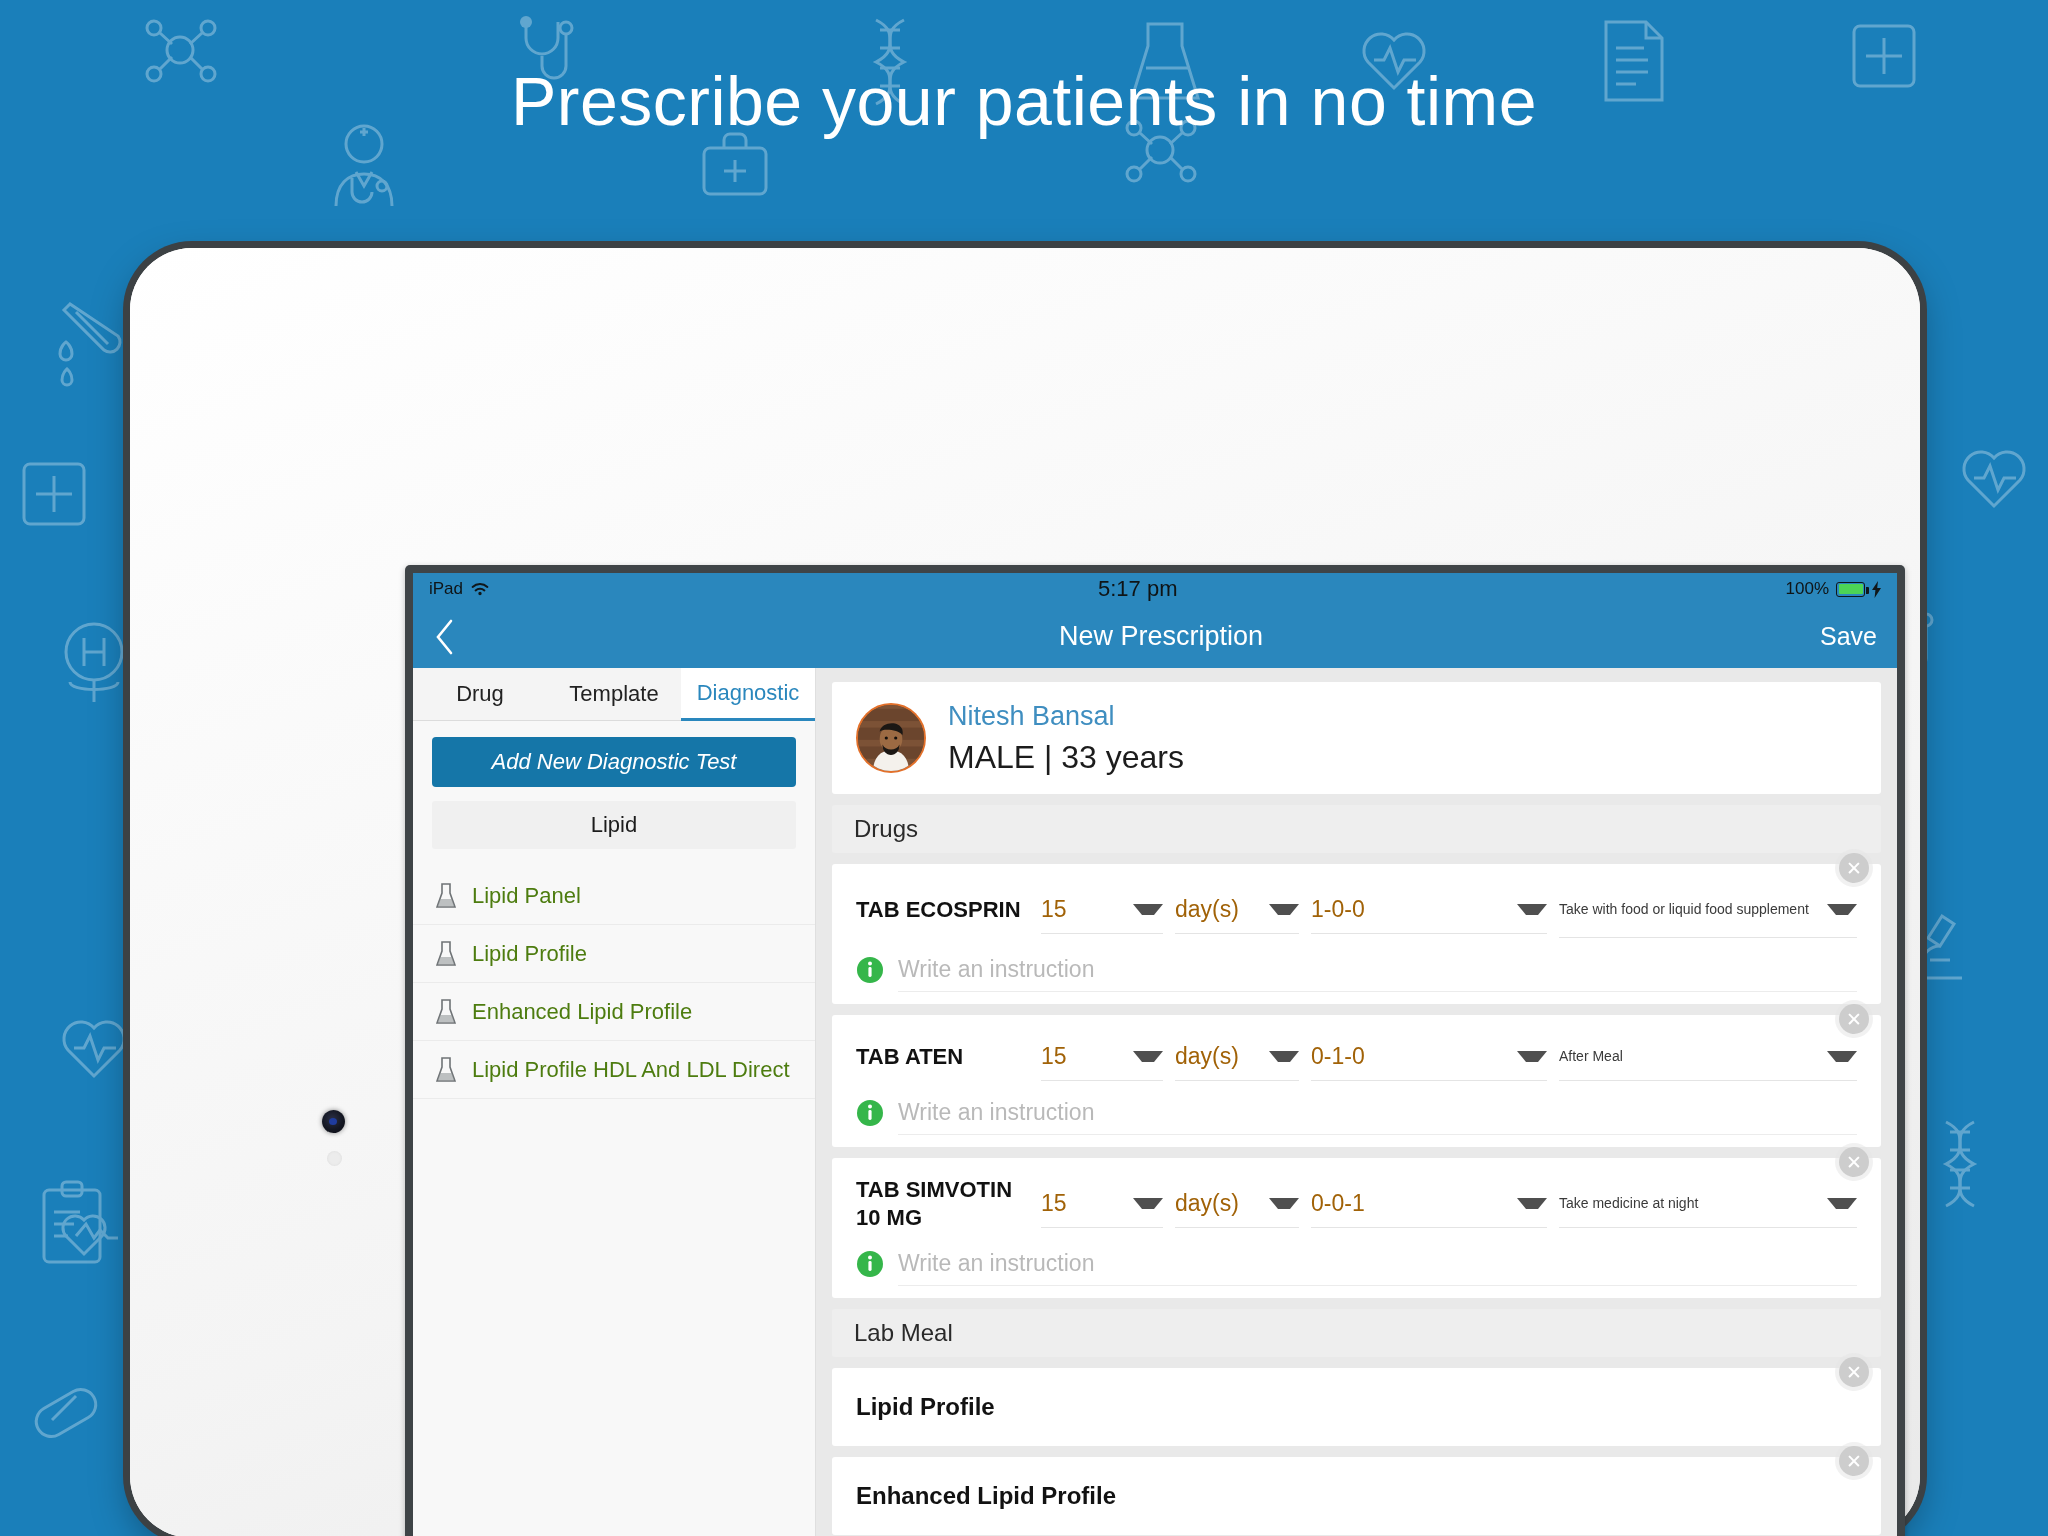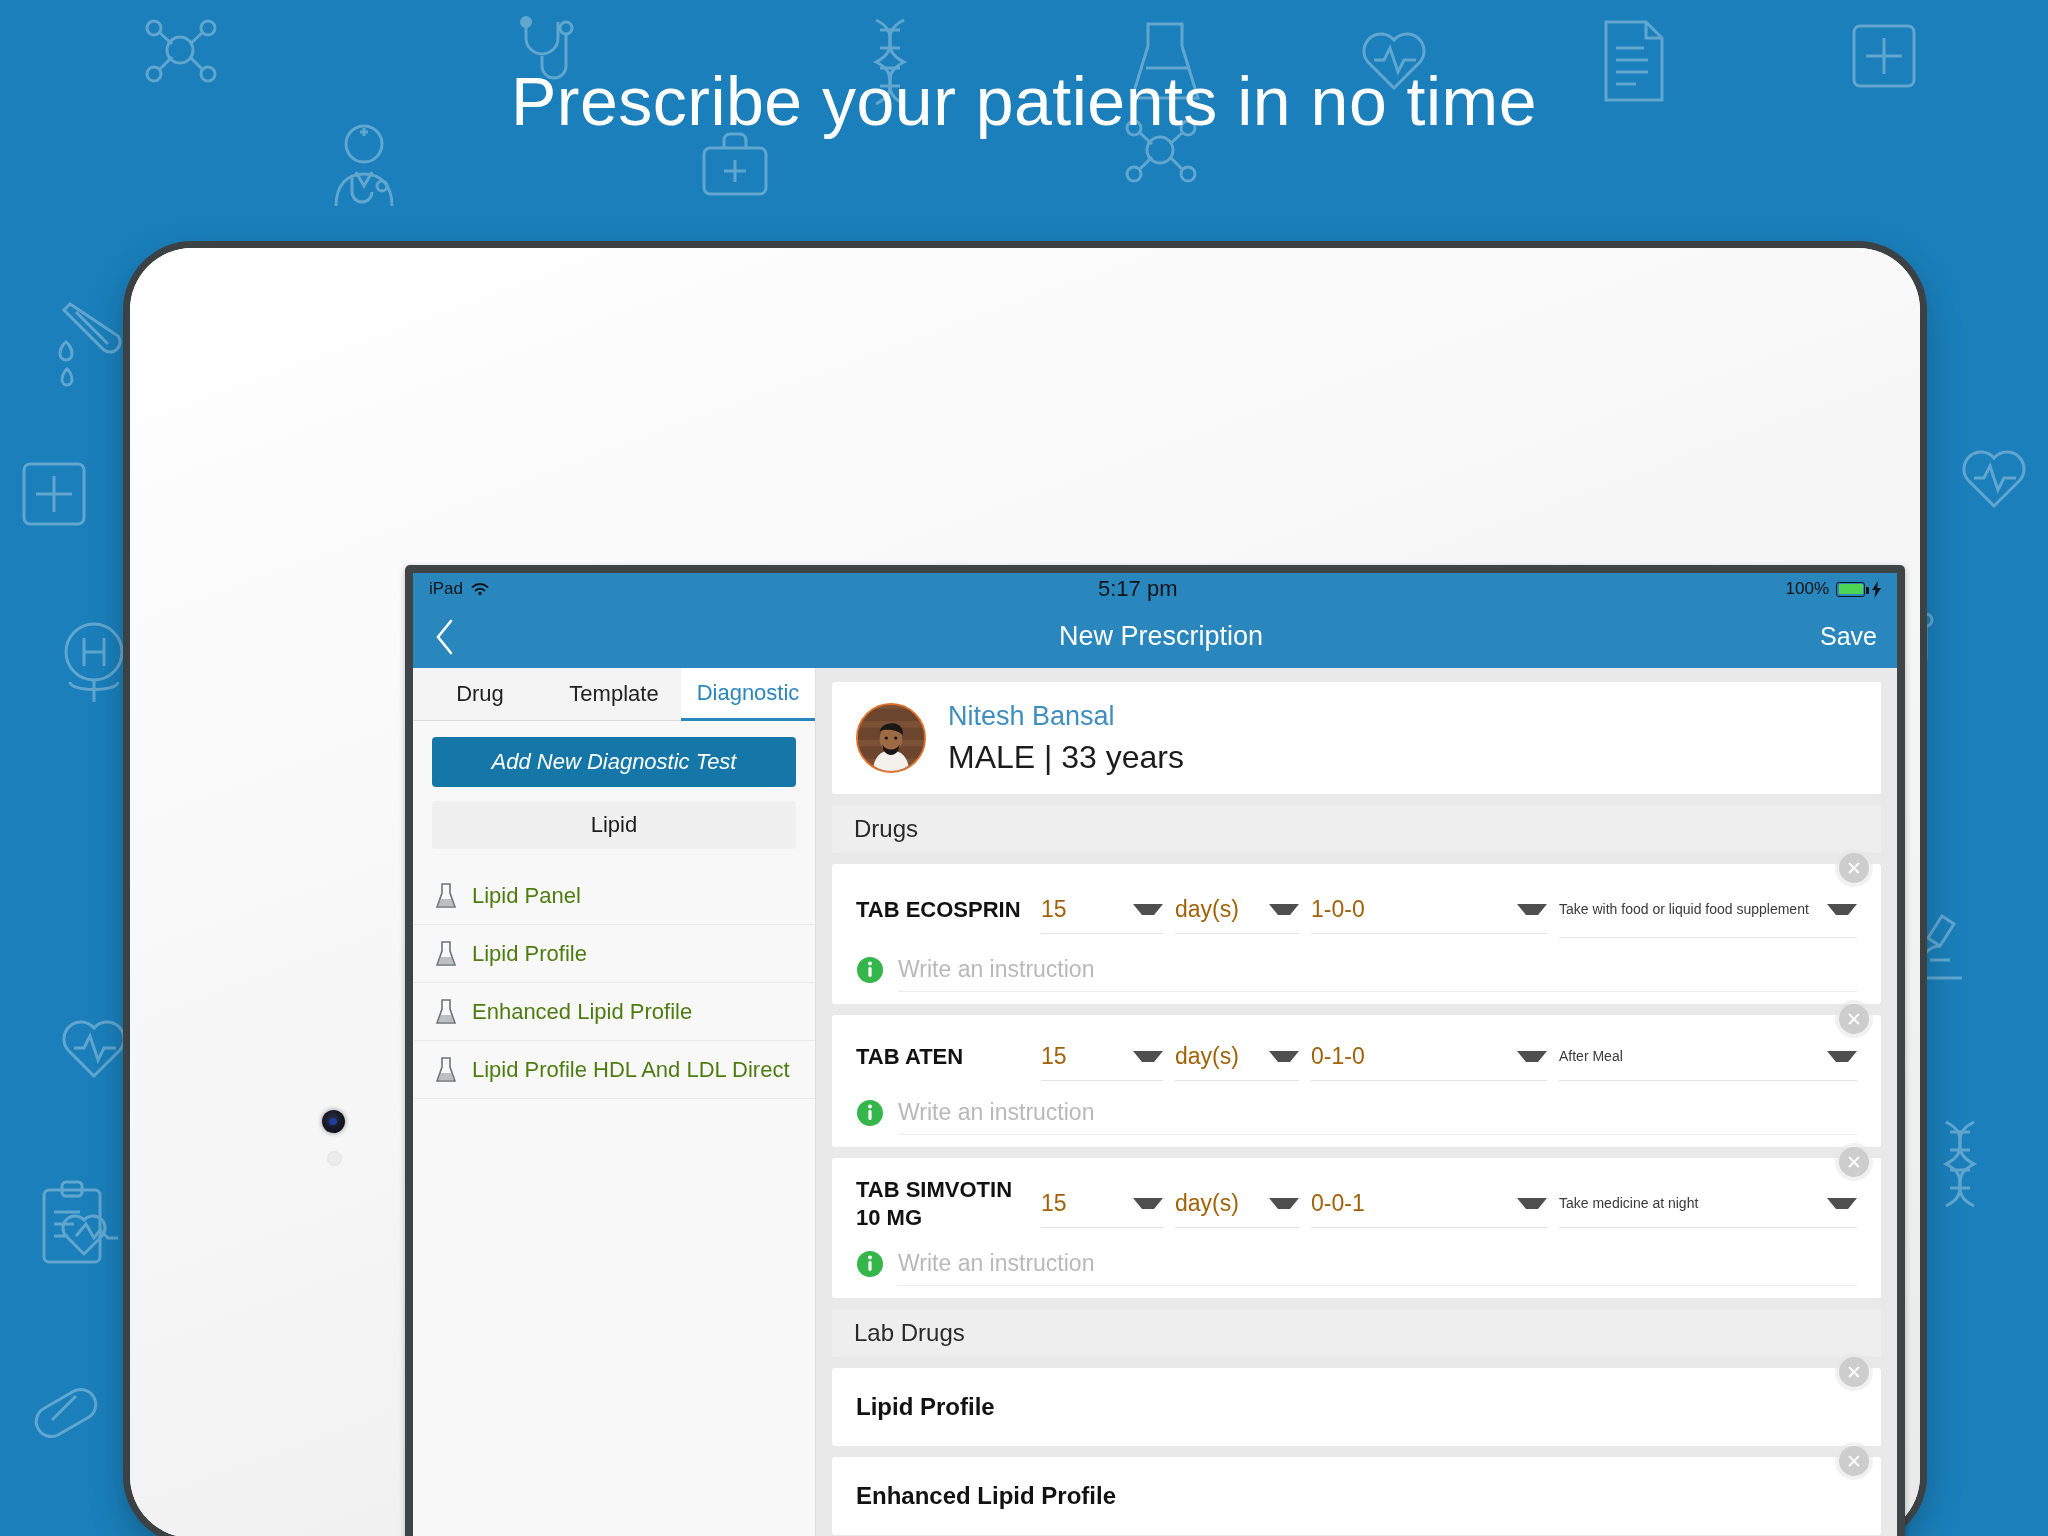--- a/index.html
+++ b/index.html
@@ -566,21 +566,21 @@
           <div class="instr-row">
             <svg class="info-icon" viewBox="0 0 28 28">
               <circle cx="14" cy="14" r="13" fill="#35b64a"></circle>
               <rect x="12.4" y="11" width="3.2" height="10" rx="1.4" fill="#fff"></rect>
               <circle cx="14" cy="7.6" r="2" fill="#fff"></circle>
             </svg>
             <input class="instr-input" type="text" placeholder="Write an instruction" style="">
           </div>
         </div>
 
-        <div class="section-head">Lab Drugs</div>
+        <div class="section-head">Lab Meal</div>
 
         <div class="card lab-card">
           <button class="close-btn">✕</button>
           <span>Lipid Profile</span>
         </div>
 
         <div class="card lab-card">
           <button class="close-btn">✕</button>
           <span>Enhanced Lipid Profile</span>
         </div>

